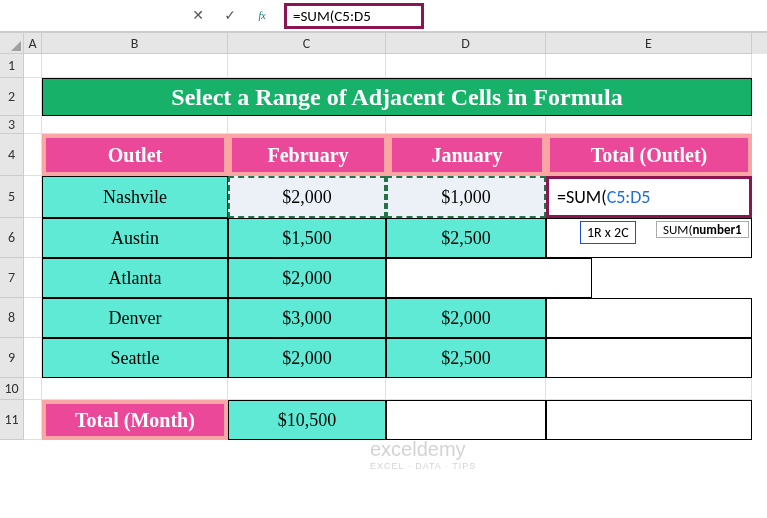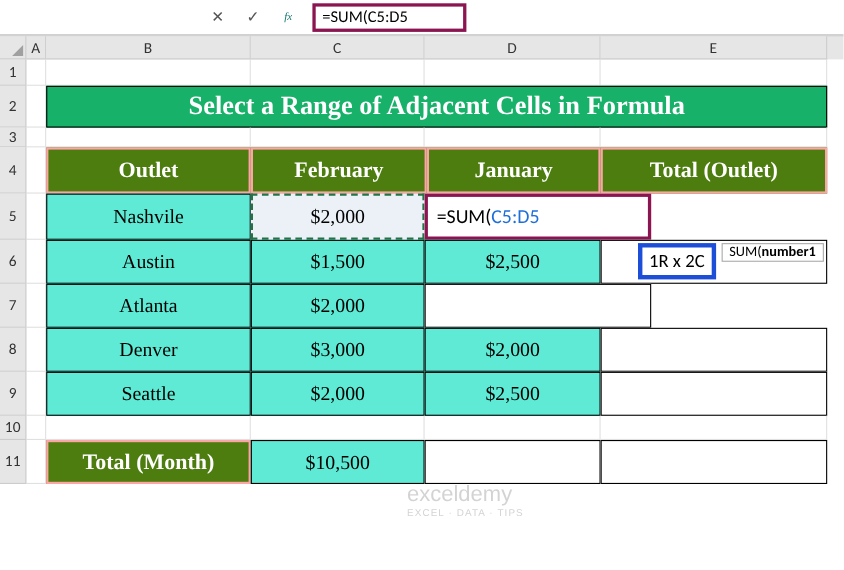--- a/index.html
+++ b/index.html
@@ -44,34 +44,34 @@
     .cell-row { display: flex; position: relative; }
     .cell { border-right: 1px solid #e0e0e0; border-bottom: 1px solid #e0e0e0; }
     .cA { width: 18px; }
     .cB { width: 186px; }
     .cC { width: 158px; }
     .cD { width: 160px; }
     .cE { width: 206px; }
     
     .title-merge { width: 710px; background: #17B169; color: #fff; font-family: 'Times New Roman', serif; font-weight: bold; font-size: 24px; display: flex; align-items: center; justify-content: center; border: 1px solid #000; }
     
-    .hdr-cell { background: #4d7c0f; color: #fff; font-family: 'Times New Roman', serif; font-weight: bold; font-size: 20px; display: flex; align-items: center; justify-content: center; border: 2px solid #fca5a5; }
+    .hdr-cell { background: #ec4899; color: #fff; font-family: 'Times New Roman', serif; font-weight: bold; font-size: 20px; display: flex; align-items: center; justify-content: center; border: 4px solid #fca5a5; }
     .data-cell { font-family: 'Times New Roman', serif; font-size: 18px; display: flex; align-items: center; justify-content: center; border: 1px solid #000; background: #5eead4; }
     .sel-cell { background: #EBF1F7; }
     
     .formula-cell { font-family: 'Calibri', Arial, sans-serif; font-size: 18px; display: flex; align-items: center; padding-left: 8px; border: 3px solid #8B1550; background: #fff; position: relative; }
     .fc-eq { color: #000; }
     .fc-fn { color: #000; }
     .fc-ref { color: #1E6FD9; }
     
     .empty-bordered { border: 1px solid #000; background: #fff; }
     
     .marching { border: 2px dashed #227447; }
     
-    .sel-badge { position: absolute; left: 556px; top: 3px; background: #fff; border: 4px solid #1d4ed8; padding: 2px 6px; font-size: 17px; z-index: 10; }
+    .sel-badge { position: absolute; left: 556px; top: 3px; background: #fff; border: 1px solid #1d4ed8; padding: 2px 6px; font-size: 14px; z-index: 10; }
     .hint-tip { position: absolute; left: 632px; top: 3px; background: #fff; border: 1px solid #aaa; padding: 0 6px; font-size: 13px; z-index: 10; white-space: nowrap; }
     .hint-bold { font-weight: bold; }
     
     .watermark { position: absolute; left: 370px; top: 438px; font-family: Arial, sans-serif; font-size: 20px; color: rgba(128,128,128,0.35); z-index: 5; pointer-events: none; }
     .watermark .sub { font-size: 9px; letter-spacing: 1px; display: block; text-align: center; }
   </style>
 </head>
 <body>
 
 <div class="formula-bar">
@@ -131,20 +131,21 @@
         <div class="cell cA"></div>
         <div class="hdr-cell cB r4">Outlet</div>
         <div class="hdr-cell cD r4">February</div>
         <div class="hdr-cell cC r4">January</div>
         <div class="hdr-cell cE r4">Total (Outlet)</div>
       </div>
       <div class="cell-row r5">
         <div class="cell cA"></div>
         <div class="data-cell cB r5">Nashvile</div>
         <div class="data-cell sel-cell marching cC r5">$2,000</div>
+        <div class="data-cell sel-cell marching cD r5">$1,000</div>
         <div class="formula-cell cE r5">
           <span class="fc-eq">=</span>
             <span class="fc-fn">SUM(</span>
             <span class="fc-ref">C5:D5</span>
         </div>
       </div>
       <div class="cell-row r6" style="position:relative;">
         <div class="cell cA"></div>
         <div class="data-cell cB r6">Austin</div>
         <div class="data-cell cC r6">$1,500</div>

